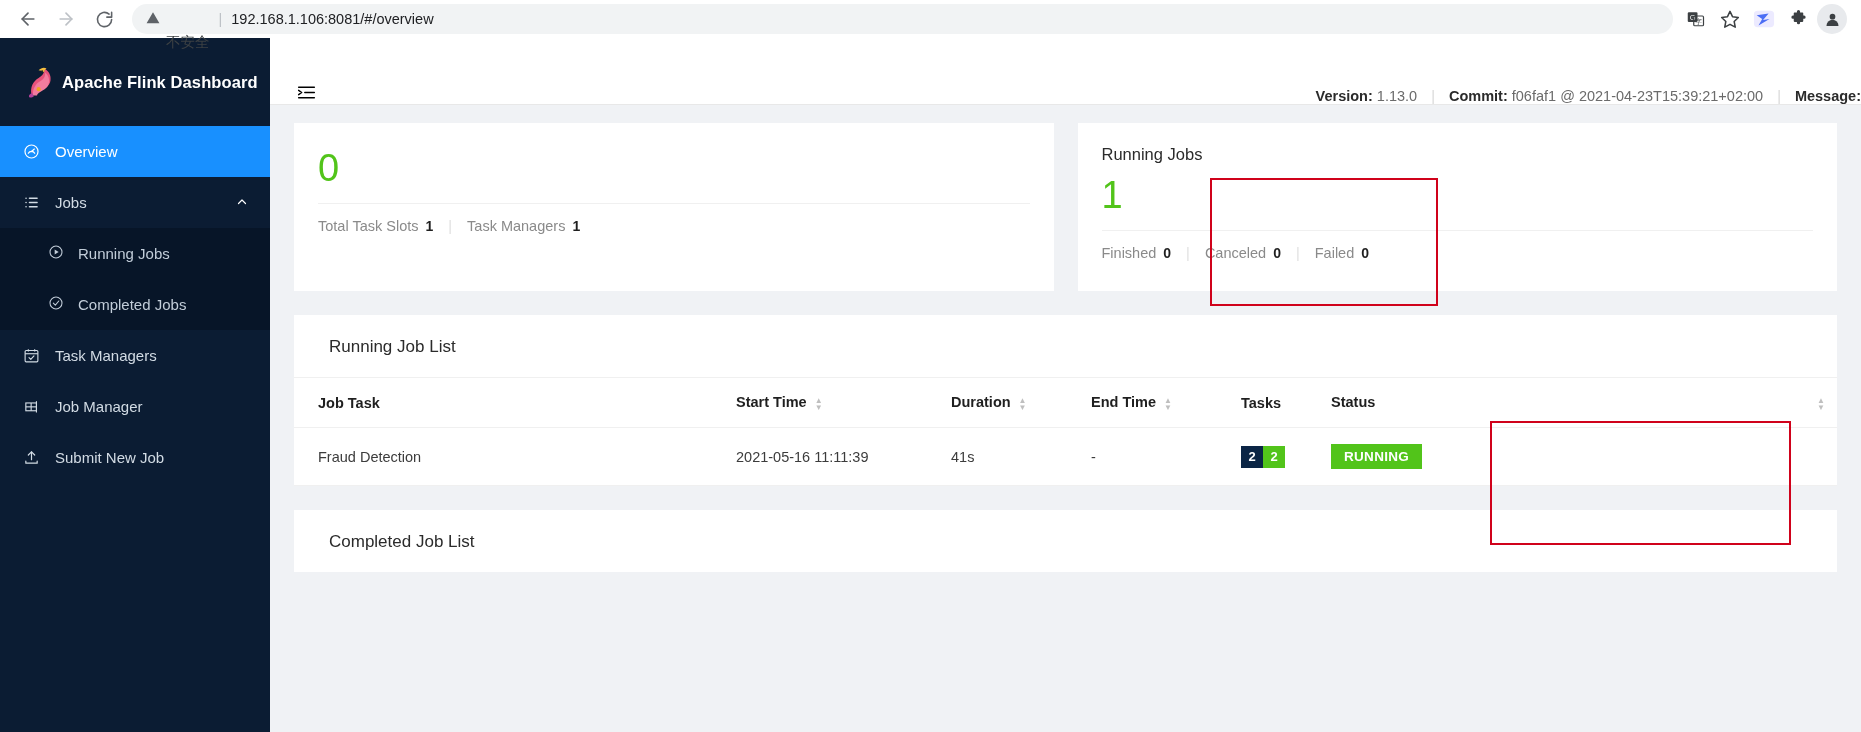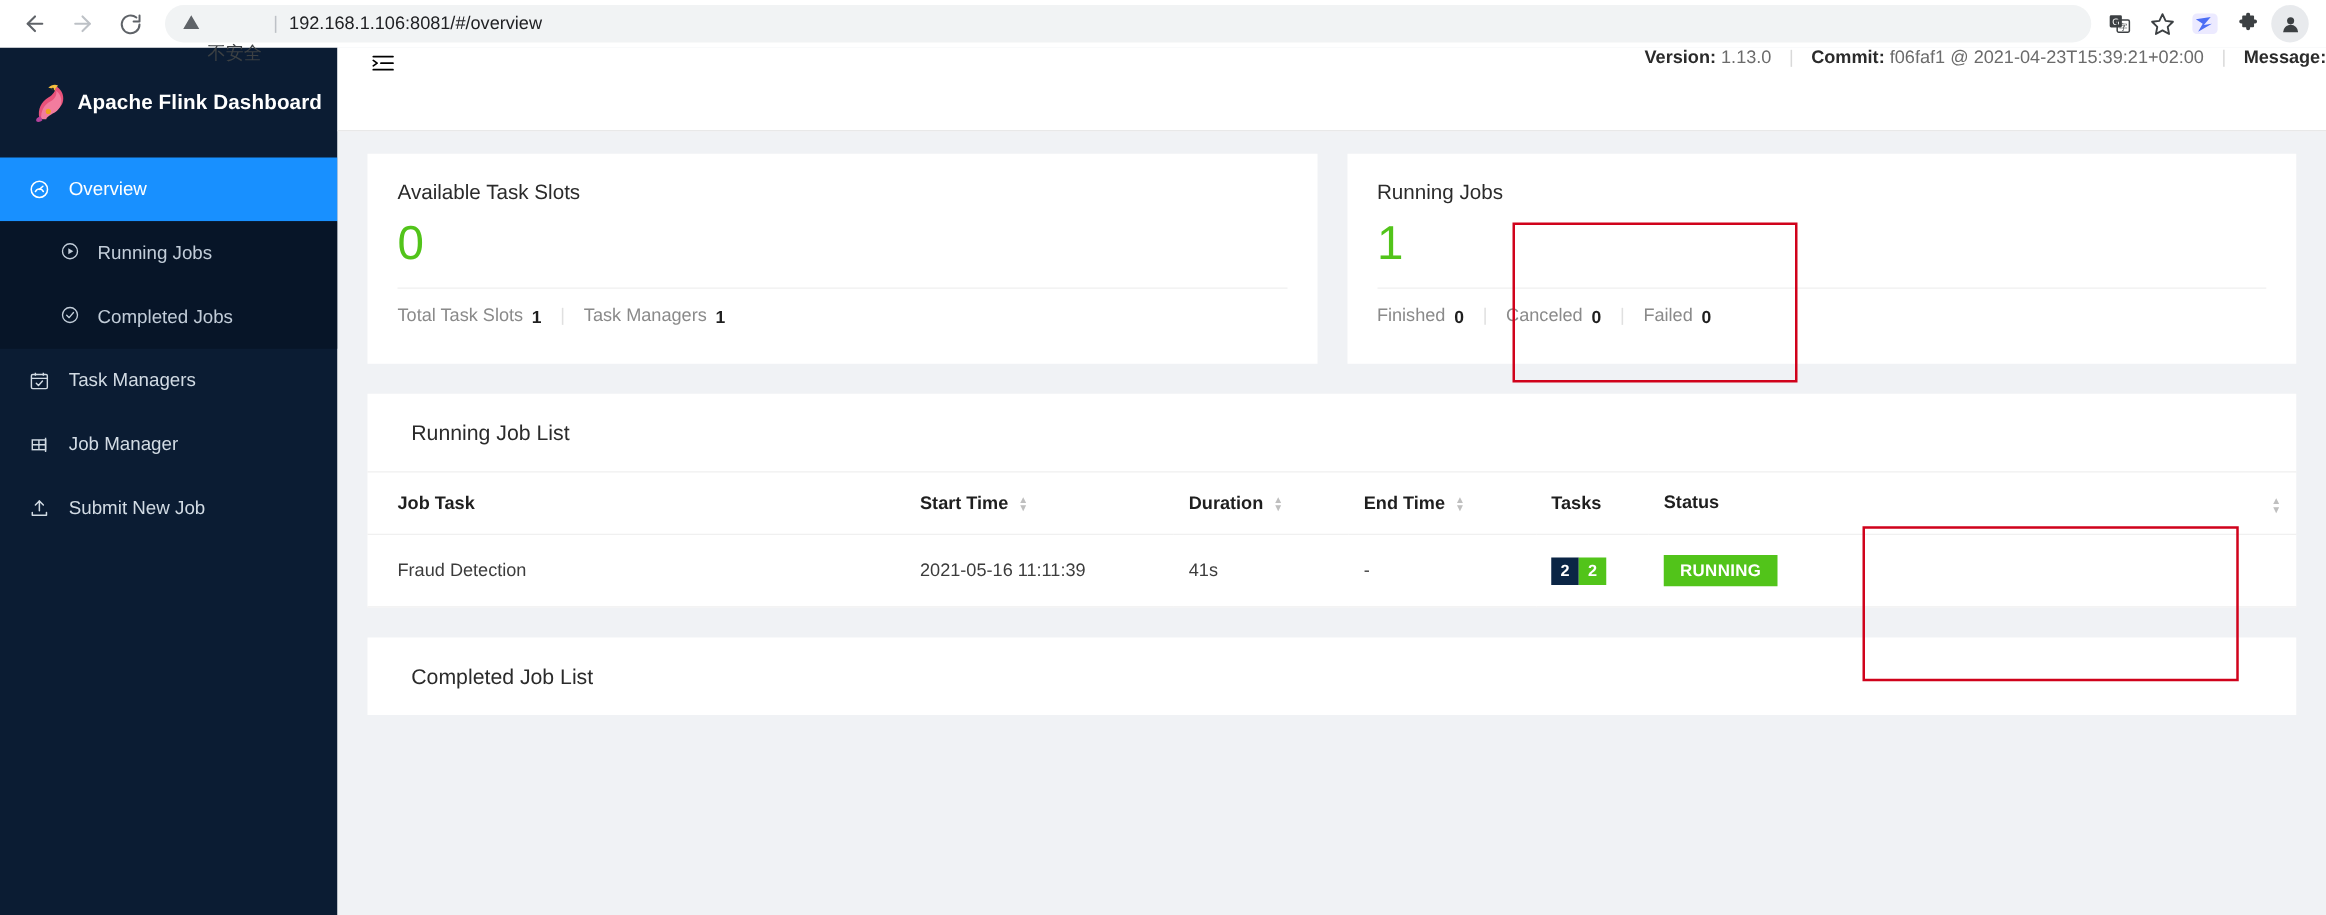--- a/index.html
+++ b/index.html
@@ -107,21 +107,21 @@
   .main {
     flex: 1;
     background: #f0f2f5;
     display: flex; flex-direction: column;
     overflow: hidden;
     position: relative;
   }
   .topbar {
     height: 67px;
     background: #ffffff;
-    display: flex; align-items: flex-start;
+    display: flex; align-items: flex-end;
     padding: 0 0 0 24px;
     border-bottom: 1px solid #e8e8e8;
     flex: none;
   }
   .collapse-btn {
     width: 24px; height: 24px;
     display: flex; align-items: center; justify-content: center;
     color: #000;
   }
   .topbar-right {
@@ -329,20 +329,38 @@
         <span class="nav-icon">
           <svg width="17" height="17" viewBox="0 0 24 24" fill="none" stroke="#ffffff" stroke-width="1.7">
               <circle cx="12" cy="12" r="9.2"></circle>
               <path d="M12 12l4-3.5" stroke-linecap="round"></path>
               <path d="M7.5 14.5a5 5 0 0 1 9 0" stroke-linecap="round"></path>
             </svg>
         </span>
         <span>Overview</span>
       </div>
 
+      <div class="nav-item">
+        <span class="nav-icon">
+          <svg width="17" height="17" viewBox="0 0 24 24" fill="none" stroke="#d2dbe4" stroke-width="1.8" stroke-linecap="round">
+              <line x1="9" y1="6" x2="20" y2="6"></line>
+              <line x1="9" y1="12" x2="20" y2="12"></line>
+              <line x1="9" y1="18" x2="20" y2="18"></line>
+              <circle cx="4.3" cy="6" r="1.1" fill="#d2dbe4" stroke="none"></circle>
+              <circle cx="4.3" cy="12" r="1.1" fill="#d2dbe4" stroke="none"></circle>
+              <circle cx="4.3" cy="18" r="1.1" fill="#d2dbe4" stroke="none"></circle>
+            </svg>
+        </span>
+        <span>Jobs</span>
+        <span class="chev">
+          <svg width="12" height="12" viewBox="0 0 24 24" fill="none" stroke="#ffffff" stroke-width="2.4" stroke-linecap="round" stroke-linejoin="round">
+              <polyline points="5 15 12 8 19 15"></polyline>
+            </svg>
+        </span>
+      </div>
 
       <div class="nav-sub">
         <div class="nav-subitem">
           <span class="nav-icon">
             <svg width="16" height="16" viewBox="0 0 24 24" fill="none" stroke="#c2cdd9" stroke-width="1.6">
                 <circle cx="12" cy="12" r="9"></circle>
                 <polygon points="10 8.3 16 12 10 15.7" fill="#c2cdd9" stroke="none"></polygon>
               </svg>
           </span>
           <span>Running Jobs</span>
@@ -419,21 +437,20 @@
         <span class="pipe">|</span>
         <b>Message:</b>
       </div>
     </div>
 
     <div class="content">
 
       <div class="cards-row">
 
         <div class="card">
-          <div class="card-title">Available Task Slots</div>
           <div class="card-big">0</div>
           <div class="card-divider"></div>
           <div class="card-stats">
             <span class="stat">
               <span>Total Task Slots</span>
               <b>1</b>
             </span>
             <span class="vsep">|</span>
             <span class="stat">
               <span>Task Managers</span>

